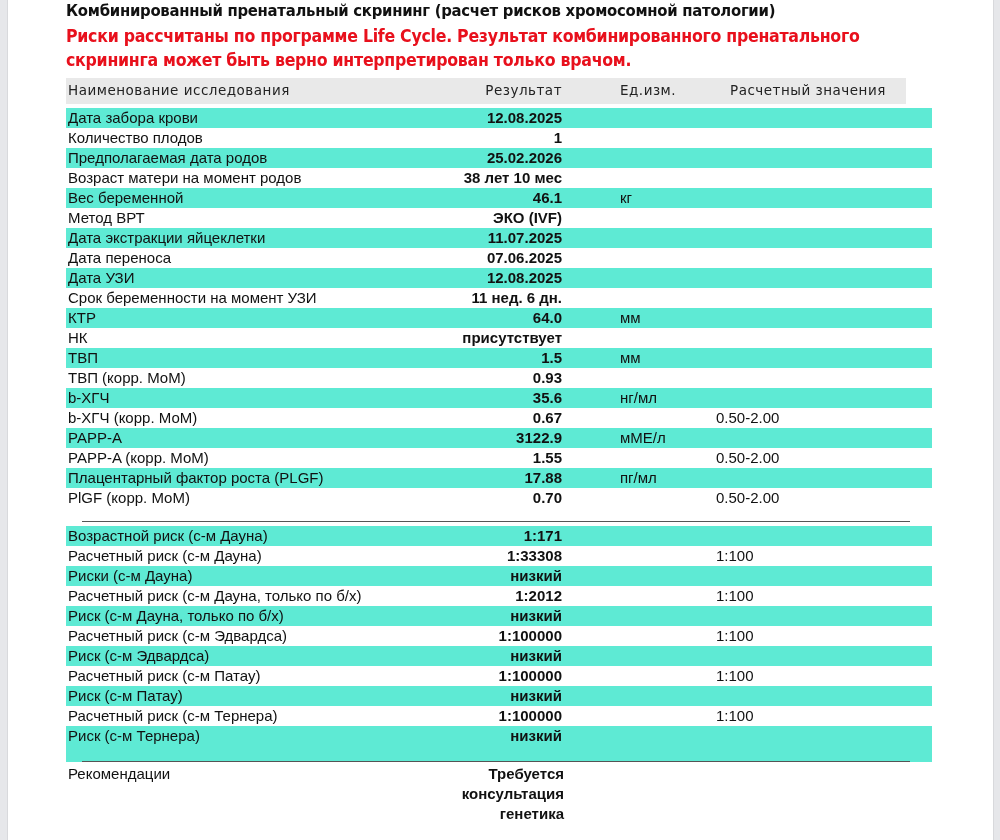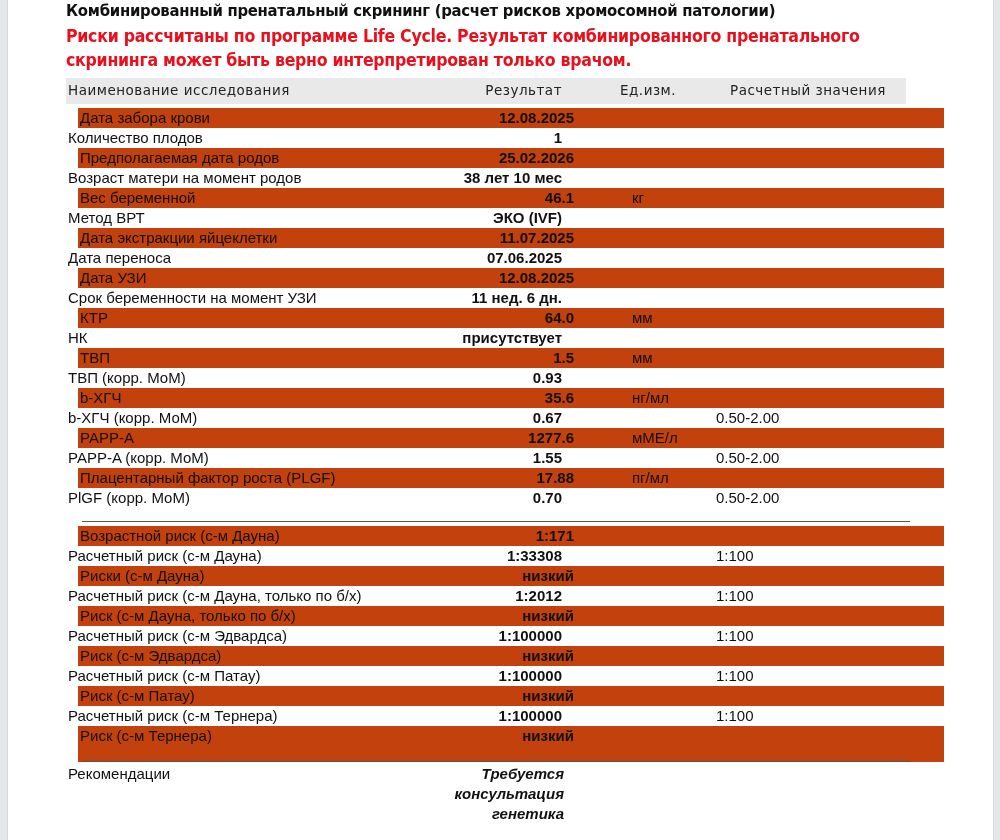--- a/index.html
+++ b/index.html
@@ -27,30 +27,30 @@
     background: #e9e9e9; font-family: "DejaVu Sans", sans-serif; font-size: 13.5px; letter-spacing: 0.5px;
     color: #222;
   }
   .header-row span { position: absolute; top: 4px; white-space: nowrap; }
   .h-name { left: 2px; }
   .h-result { right: 344px; text-align: left; }
   .h-unit { left: 554px; }
   .h-norm { left: 664px; }
   .rows { position: absolute; left: 0; width: 868px; }
   .row { position: relative; height: 20px; width: 866px; font-size: 15px; line-height: 20px; }
-  .row.shaded { background: #c2410c; margin-left: 12px; }
+  .row.shaded { background: #5eead4; }
   .row .c-name { position: absolute; left: 2px; top: 0; white-space: nowrap; }
   .row .c-res { position: absolute; right: 370px; top: 0; font-weight: bold; white-space: nowrap; text-align: right; }
   .row .c-unit { position: absolute; left: 554px; top: 0; white-space: nowrap; }
   .row .c-norm { position: absolute; left: 650px; top: 0; white-space: nowrap; }
   .sep { position: absolute; left: 16px; width: 828px; height: 0; border-top: 1.5px solid #555; }
   .rec { position: absolute; left: 0; top: 764px; width: 868px; font-size: 15px; line-height: 20px; }
   .rec .c-name { position: absolute; left: 2px; top: 0; }
   .rec .c-res { position: absolute; right: 370px; top: 0; font-weight: bold; text-align: right; }
-  .rec .c-res div { text-align: right; font-style: italic; }
+  .rec .c-res div { text-align: right; }
 </style>
 </head>
 <body>
 
 <div class="edge-left"></div>
 <div class="edge-right"></div>
 
 <div class="page">
   <div class="title">Комбинированный пренатальный скрининг (расчет рисков хромосомной патологии)</div>
   <div class="warning">Риски рассчитаны по программе Life Cycle. Результат комбинированного пренатального</div>
@@ -155,21 +155,21 @@
         <span class="c-norm"></span>
       </div>
       <div class="row">
         <span class="c-name">b-ХГЧ (корр. МоМ)</span>
         <span class="c-res">0.67</span>
         <span class="c-unit"></span>
         <span class="c-norm">0.50-2.00</span>
       </div>
       <div class="row shaded">
         <span class="c-name">PAPP-A</span>
-        <span class="c-res">1277.6</span>
+        <span class="c-res">3122.9</span>
         <span class="c-unit">мМЕ/л</span>
         <span class="c-norm"></span>
       </div>
       <div class="row">
         <span class="c-name">PAPP-A (корр. МоМ)</span>
         <span class="c-res">1.55</span>
         <span class="c-unit"></span>
         <span class="c-norm">0.50-2.00</span>
       </div>
       <div class="row shaded">

